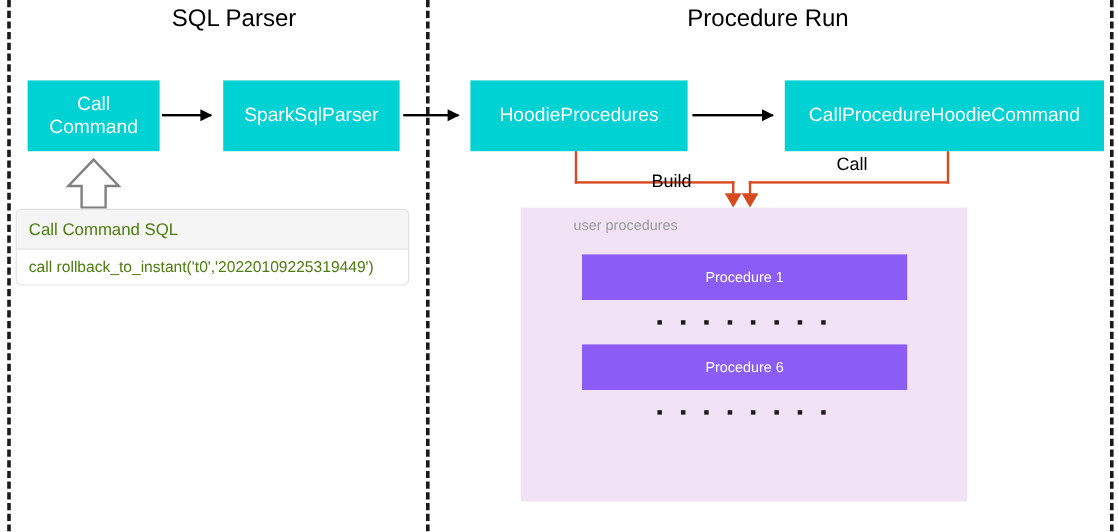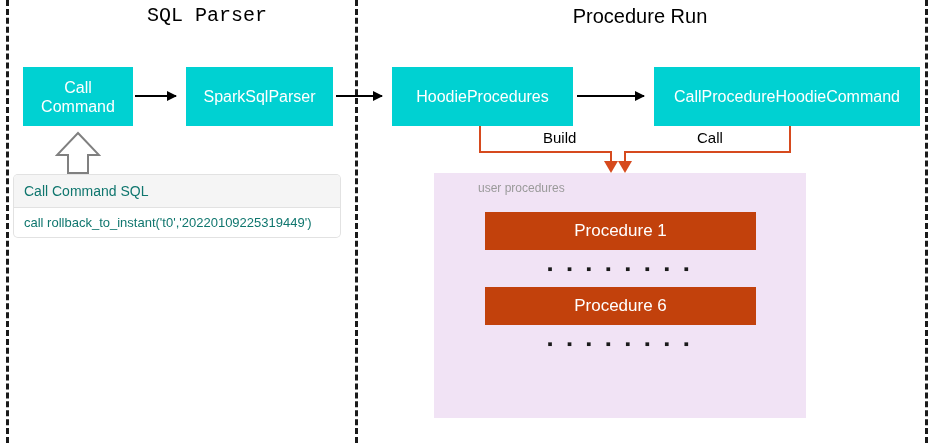--- a/index.html
+++ b/index.html
@@ -11,21 +11,21 @@
   
   .divider{position:absolute;top:0;width:0;height:443px;
            border-left:3px dashed #1a1a1a;}
   #div-left{left:6px;}
   #div-mid{left:355px;}
   #div-right{left:925px;}
 
   
   .section-title{position:absolute;font-size:20px;color:#000;
                  text-align:center;white-space:nowrap;line-height:24px;}
-  #title-sql{left:67px;top:4px;width:280px;font-family:Liberation Mono, monospace;}
+  #title-sql{left:55px;top:4px;width:280px;}
   #title-proc{left:420px;top:4px;width:440px;}
 
   
   .tbox{position:absolute;background:#00d1d2;color:#ffffff;
         display:flex;align-items:center;justify-content:center;
         text-align:center;font-size:16px;line-height:19px;
         box-sizing:border-box;padding:2px 4px;}
   #box-call-command{left:23px;top:67px;width:110px;height:59px;}
   #box-spark-parser{left:186px;top:67px;width:147px;height:59px;}
   #box-hoodie-procedures{left:392px;top:67px;width:181px;height:59px;}
@@ -41,37 +41,37 @@
   #arrow-3{left:577px;top:95px;width:67px;}
 
   
   #hollow-arrow{position:absolute;left:55px;top:131px;width:46px;height:43px;}
 
   
   #sql-table{position:absolute;left:14px;top:175px;width:326px;
              border-radius:4px;overflow:hidden;
              box-shadow:0 0 0 1px #e2e2e2;background:#fff;}
   .sql-row{box-sizing:border-box;padding:7px 10px;font-size:13px;
-           color:#0f766e;white-space:nowrap;border-bottom:1px solid #e2e2e2;}
+           color:#4d7c0f;white-space:nowrap;border-bottom:1px solid #e2e2e2;}
   .sql-row:last-child{border-bottom:none;}
   #sql-header{background:#f5f5f5;font-size:14px;padding:8px 10px;}
 
   
   .oline{position:absolute;background:#d64a1e;}
   .olabel{position:absolute;font-size:15px;color:#000;white-space:nowrap;}
   .oarrow{position:absolute;width:0;height:0;
           border-left:7px solid transparent;border-right:7px solid transparent;
           border-top:12px solid #d64a1e;}
 
   
   #panel-user-procedures{position:absolute;left:434px;top:173px;
         width:372px;height:245px;background:#f1e3f5;}
   #panel-label{position:absolute;left:446px;top:181px;font-size:12px;color:#9a9a9a;margin-left:32px;}
-  .pbar{position:absolute;left:485px;width:271px;height:38px;background:#c2410c;
-        color:#fff;font-size:17px;display:flex;align-items:center;
+  .pbar{position:absolute;left:485px;width:271px;height:38px;background:#8b5cf6;
+        color:#fff;font-size:12px;display:flex;align-items:center;
         justify-content:center;}
   #pbar-1{top:212px;}
   #pbar-2{top:287px;}
   #pbar-3{top:362px;}
   .pdots{position:absolute;left:485px;width:271px;text-align:center;
          font-size:15px;color:#1a1a1a;letter-spacing:5px;line-height:14px;}
   #pdots-1{top:262px;}
   #pdots-2{top:337px;}
 </style>
 </head>
@@ -106,21 +106,21 @@
 
   <div id="sql-table">
     <div class="sql-row" id="sql-header">Call Command SQL</div>
     <div class="sql-row">call rollback_to_instant('t0','20220109225319449')</div>
   </div>
 
   <div class="oline" style="left:479px;top:126px;width:2px;height:27px;"></div>
   <div class="oline" style="left:479px;top:151px;width:133px;height:2px;"></div>
   <div class="oline" style="left:610px;top:151px;width:2px;height:14px;"></div>
   <div class="oarrow" style="left:604px;top:161px;"></div>
-  <div class="olabel" style="left:543px;top:129px;">Build</div>
+  <div class="olabel" style="left:543px;top:143px;">Build</div>
 
   <div class="oline" style="left:789px;top:126px;width:2px;height:27px;"></div>
   <div class="oline" style="left:624px;top:151px;width:167px;height:2px;"></div>
   <div class="oline" style="left:624px;top:151px;width:2px;height:14px;"></div>
   <div class="oarrow" style="left:618px;top:161px;"></div>
   <div class="olabel" style="left:697px;top:129px;">Call</div>
 
   <div id="panel-user-procedures"></div>
   <div id="panel-label">user procedures</div>
 

